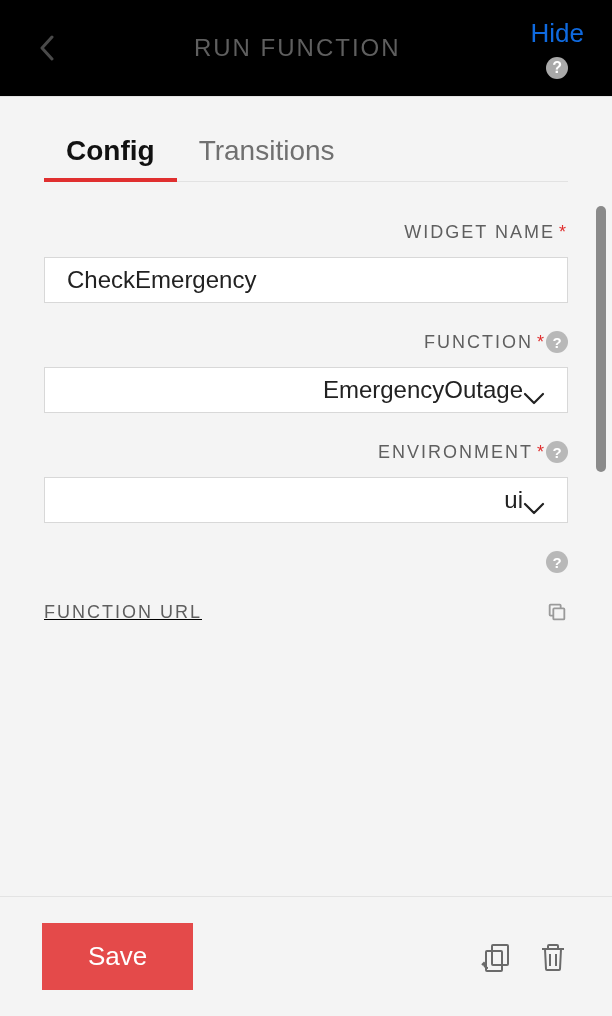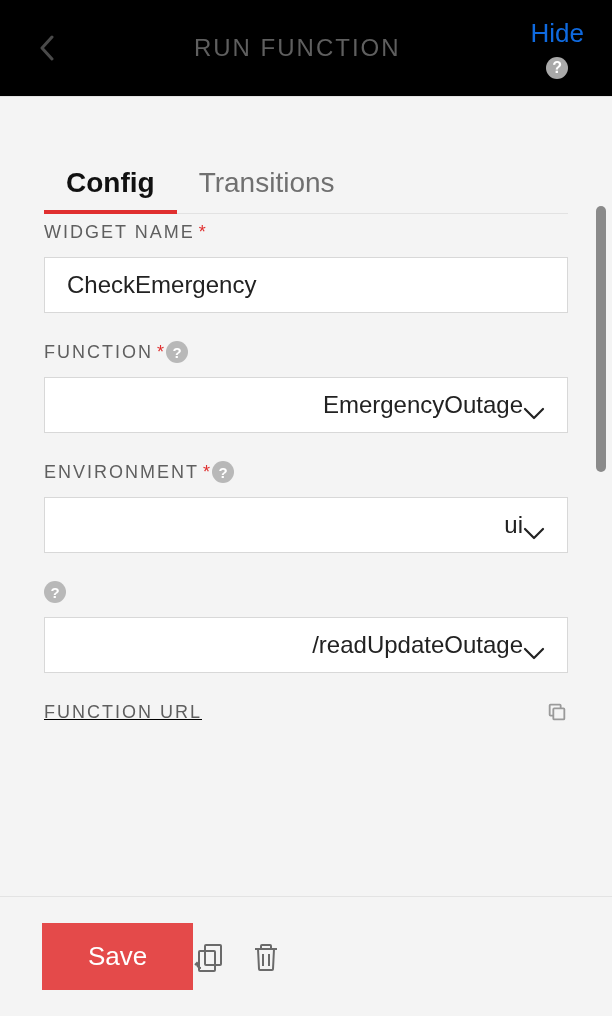--- a/index.html
+++ b/index.html
@@ -80,21 +80,20 @@
     margin: 30px 44px 0 44px;
     border-bottom: 1px solid #e2e2e2;
   }
   .tab {
     flex: 0 0 auto;
     font-size: 28px;
     padding: 8px 22px 14px 22px;
     color: #707070;
     cursor: pointer;
     position: relative;
-    margin-top: 32px;
   }
   .tab.active {
     color: #111;
     font-weight: 600;
   }
   .tab.active::after {
     content: "";
     position: absolute;
     left: 0; right: 0;
     bottom: -1px;
@@ -110,34 +109,34 @@
     left: 20px;
     right: 20px;
     overflow: hidden;
     padding: 30px 24px 0 24px;
   }
 
   .form-group { margin-bottom: 28px; }
   .label-row {
     display: flex;
     align-items: center;
-    justify-content: flex-start;
+    justify-content: flex-end;
     margin-bottom: 14px;
   }
   .form-label {
     font-size: 18px;
     letter-spacing: 2px;
     color: #5f5f5f;
     font-weight: 500;
   }
   .req { color: #e02f2f; margin-left: 4px; }
 
   .text-input, .select-box {
     width: 100%;
-    height: 56px;
+    height: 46px;
     background: #fff;
     border: 1px solid #d8d8d8;
     padding: 0 22px;
     font-size: 24px;
     color: #222;
     display: flex;
     align-items: center;
     position: relative;
   }
   .text-input { outline: none; font-family: inherit; }
@@ -177,20 +176,21 @@
 
   
   .footer {
     position: absolute;
     bottom: 0; left: 0; right: 0;
     height: 120px;
     border-top: 1px solid #e3e3e3;
     background: #f4f4f4;
     display: flex;
     align-items: center;
+    justify-content: space-between;
     padding: 0 42px;
   }
   .save-btn {
     background: #e44a4a;
     color: #fff;
     border: none;
     font-size: 26px;
     padding: 18px 46px;
     cursor: pointer;
     font-family: inherit;
@@ -263,28 +263,20 @@
         <svg viewBox="0 0 22 14">
             <polyline points="2,3 11,12 20,3" fill="none" stroke="#222" stroke-width="2.2" stroke-linecap="round" stroke-linejoin="round"></polyline>
           </svg>
       </span>
     </div>
   </div>
 
   <div class="form-group">
     <div class="label-row">
       <span class="help-icon small">?</span>
-    </div>
-    <div class="select-box">
-      <span class="select-value">/readUpdateOutage</span>
-      <span class="chevron-down">
-        <svg viewBox="0 0 22 14">
-            <polyline points="2,3 11,12 20,3" fill="none" stroke="#222" stroke-width="2.2" stroke-linecap="round" stroke-linejoin="round"></polyline>
-          </svg>
-      </span>
     </div>
   </div>
 
   <div class="form-group">
     <div class="label-row copy-icon-wrap">
       <div class="form-label">FUNCTION URL</div>
       <span class="copy-icon">
         <svg viewBox="0 0 24 24" fill="none" stroke="#9a9a9a" stroke-width="2">
           <rect x="8" y="8" width="12" height="12" rx="1"></rect>
           <path d="M16 8 V5 a1 1 0 0 0 -1 -1 H5 a1 1 0 0 0 -1 1 v10 a1 1 0 0 0 1 1 h3"></path>

